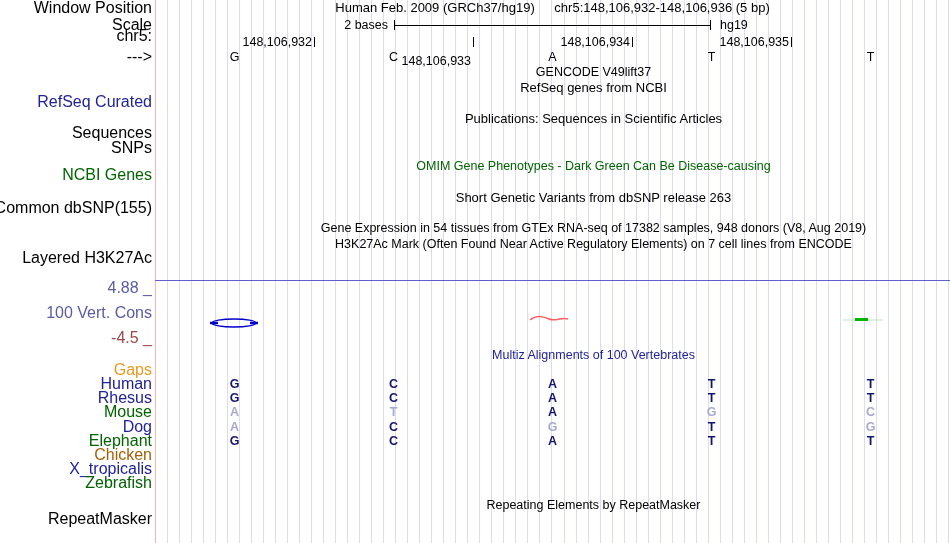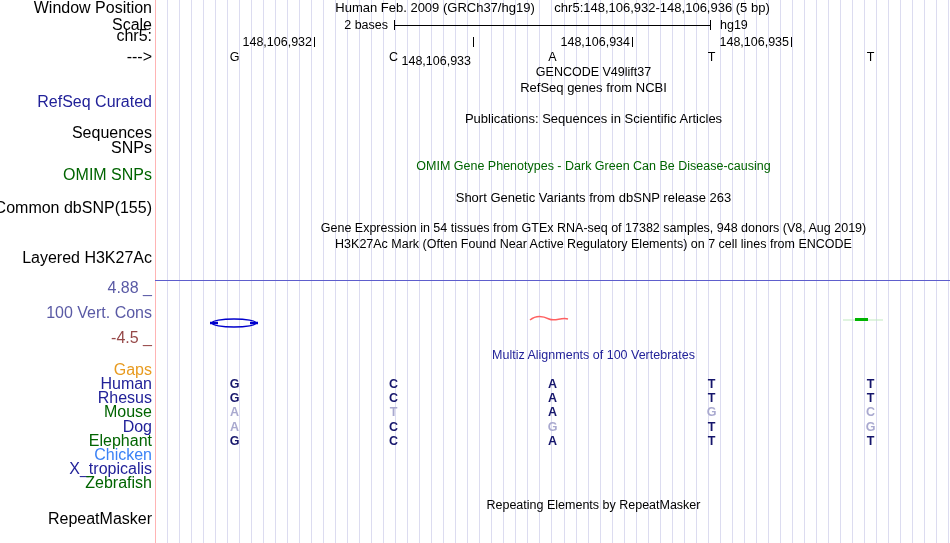--- a/index.html
+++ b/index.html
@@ -3,21 +3,21 @@
 <meta charset="utf-8">
 <style>
   html,body{margin:0;padding:0;background:#fff;}
   #stage{position:relative;width:950px;height:543px;background:#fff;overflow:hidden;
          font-family:"Liberation Sans",sans-serif;color:#000;}
   .gl{position:absolute;top:0;bottom:0;width:1px;}
   .lbl{position:absolute;right:798px;height:14px;line-height:14px;font-size:16px;white-space:nowrap;}
   .ctr{position:absolute;left:155px;width:877px;text-align:center;height:14px;line-height:14px;
        font-size:12.5px;white-space:nowrap;}
   .sub{font-size:13px;}
-  .c-navy{color:#222299}.c-dkgreen{color:#006400}.c-green{color:#3b82f6}
+  .c-navy{color:#222299}.c-dkgreen{color:#006400}.c-green{color:#a16207}
   .c-orange{color:#e89b20}.c-slate{color:#5a5aa5}.c-maroon{color:#964848}
   .base{position:absolute;width:159px;text-align:center;height:14px;line-height:14px;
         font-size:12.5px;font-weight:bold;}
   .b-dark{color:#15156b}.b-dim{color:#a9a9cf}
   .seqbase{position:absolute;width:159px;text-align:center;height:14px;line-height:14px;
         font-size:12.5px;color:#000;}
   .coordnum{position:absolute;height:14px;line-height:14px;font-size:12.5px;white-space:nowrap;}
   .tick{position:absolute;width:1px;height:10px;background:#000;}
   .titlerow{position:absolute;left:155px;width:795px;top:1px;height:14px;line-height:14px;
         font-size:13px;text-align:center;white-space:nowrap;}
@@ -135,21 +135,21 @@
       <div class="seqbase" style="top: 50px; left: 791px;">T</div>
     </div>
 
   <div class="ctr" style="top:65px">GENCODE V49lift37</div>
   <div class="ctr sub" style="top:81px">RefSeq genes from NCBI</div>
   <div class="lbl c-navy" style="top:95px">RefSeq Curated</div>
   <div class="ctr sub" style="top:112px">Publications: Sequences in Scientific Articles</div>
   <div class="lbl" style="top:126px">Sequences</div>
   <div class="lbl" style="top:141px">SNPs</div>
   <div class="ctr c-dkgreen" style="top:159px">OMIM Gene Phenotypes - Dark Green Can Be Disease-causing</div>
-  <div class="lbl c-dkgreen" style="top:168px">OMIM SNPs</div>
+  <div class="lbl c-dkgreen" style="top:168px">NCBI Genes</div>
   <div class="ctr sub" style="top:191px">Short Genetic Variants from dbSNP release 263</div>
   <div class="lbl" style="top:201px">Common dbSNP(155)</div>
   <div class="ctr" style="top:221px">Gene Expression in 54 tissues from GTEx RNA-seq of 17382 samples, 948 donors (V8, Aug 2019)</div>
   <div class="ctr" style="top:237px">H3K27Ac Mark (Often Found Near Active Regulatory Elements) on 7 cell lines from ENCODE</div>
   <div class="lbl" style="top:251px">Layered H3K27Ac</div>
 
   <div class="sep"></div>
 
   <div class="lbl c-slate" style="top:281px">4.88 _</div>
   <div class="lbl c-slate" style="top:306px">100 Vert. Cons</div>

